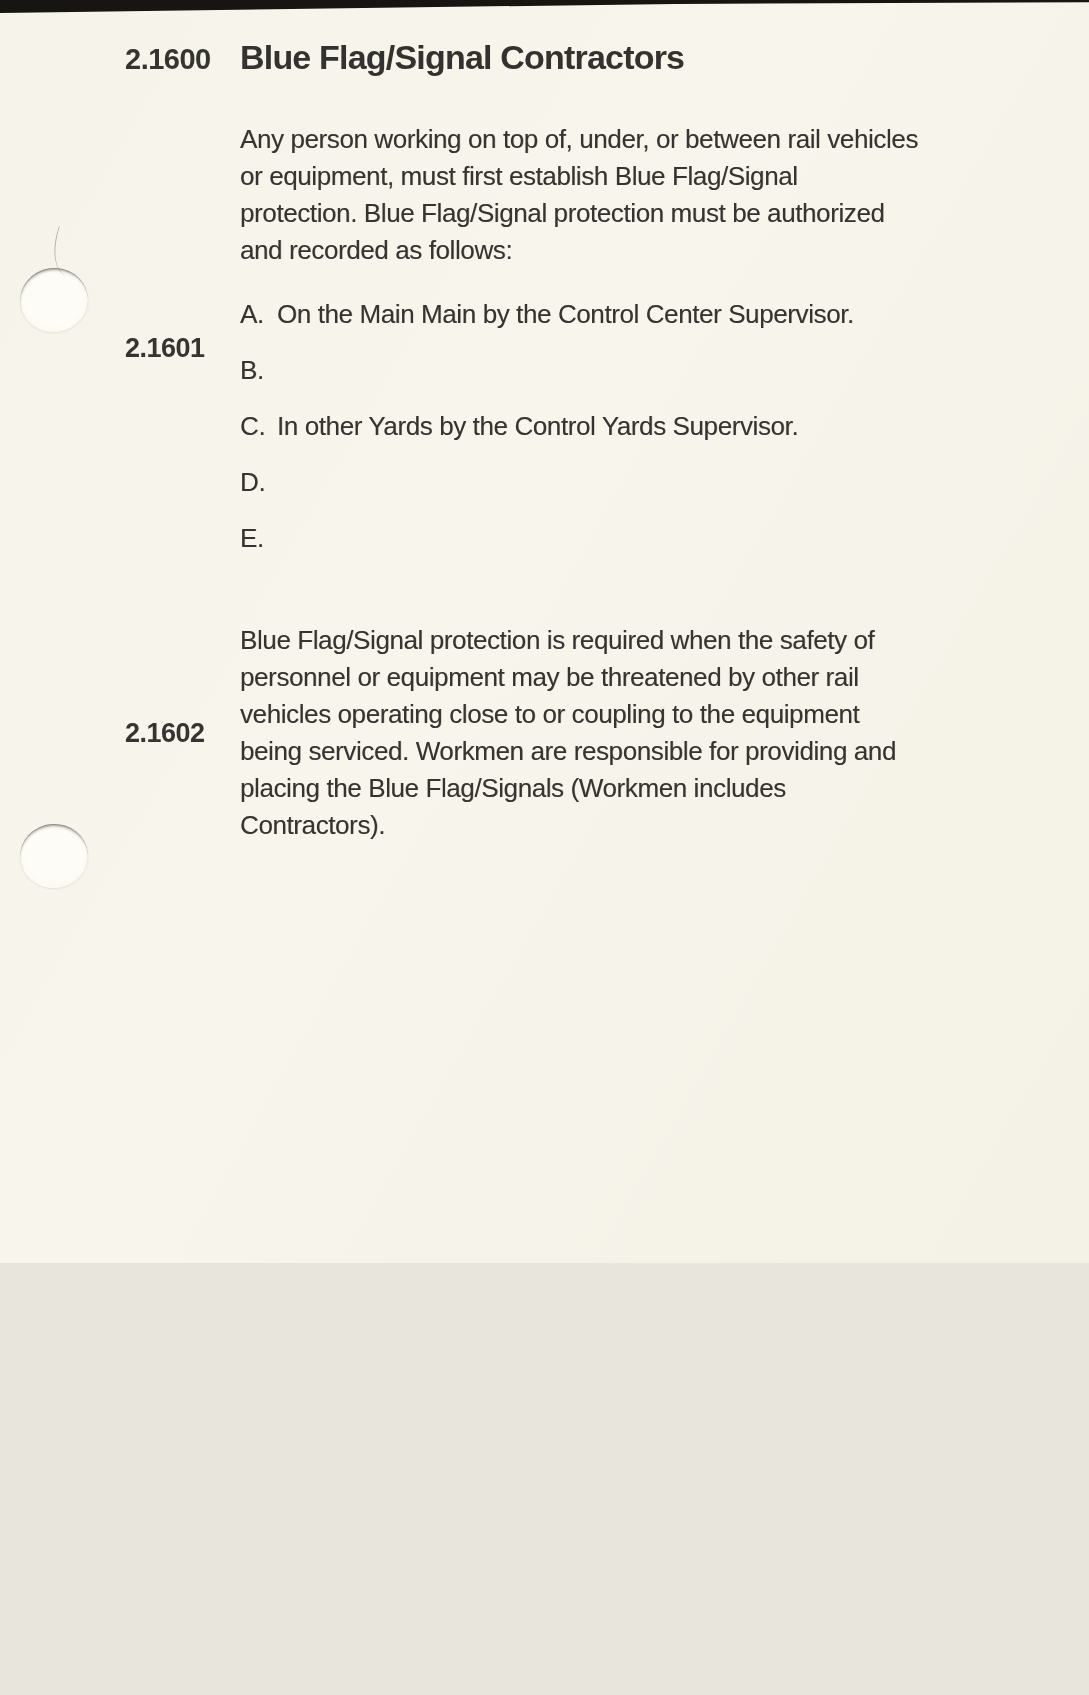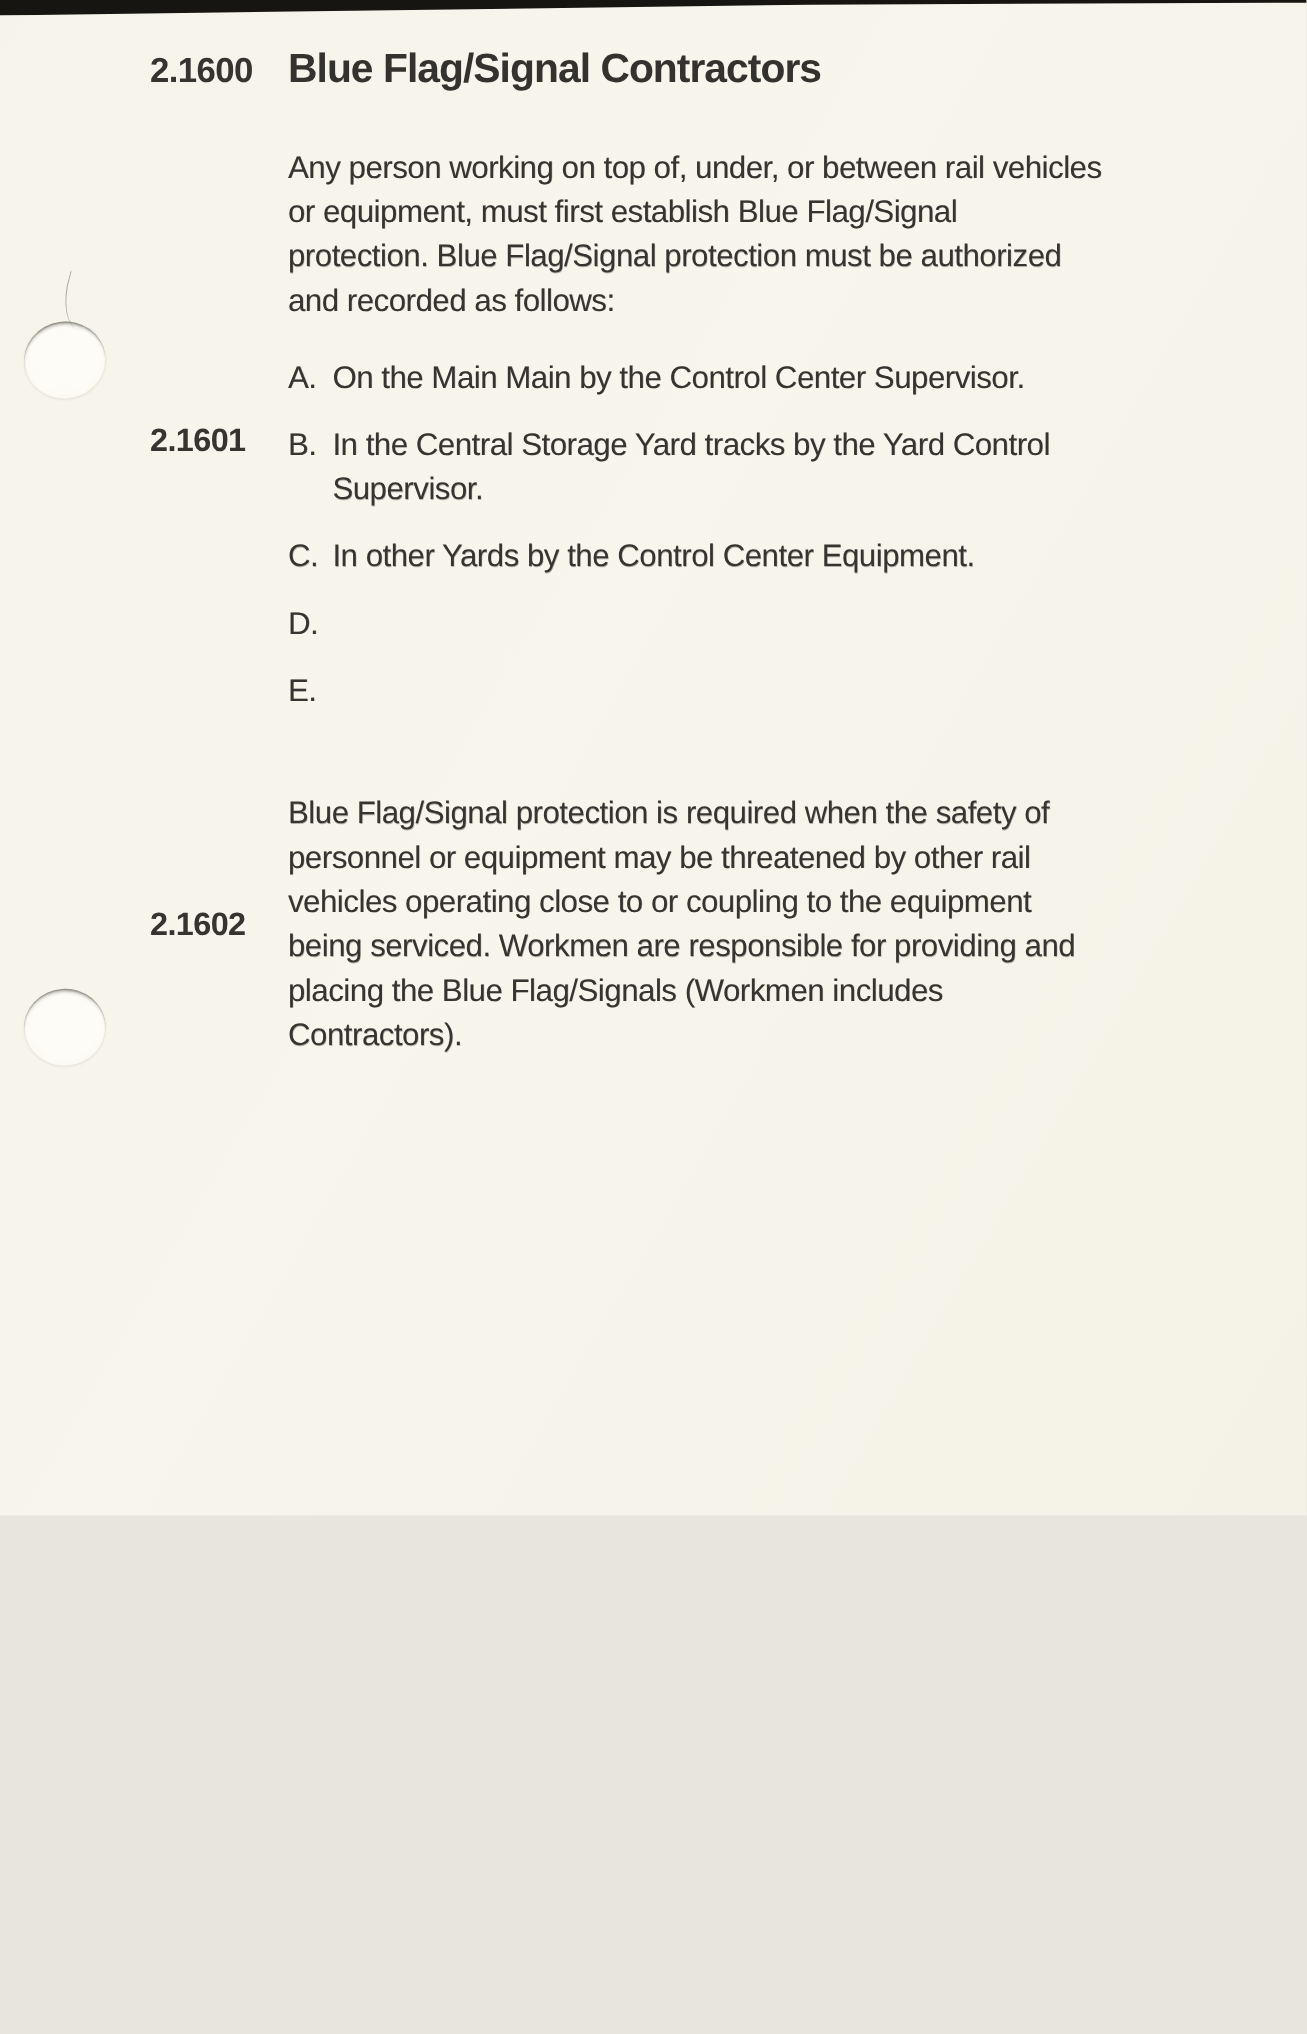--- a/index.html
+++ b/index.html
@@ -165,27 +165,25 @@
 
         <div class="sub-list">
 
           <div class="list-item">
             <span class="item-marker">A.</span>
             <span class="item-text">On the Main Main by the Control Center Supervisor.</span>
           </div>
 
           <div class="list-item">
             <span class="item-marker">B.</span>
-            <span class="item-text">In the Central Storage Yard tracks by the Yard Control
-Supervisor.</span>
           </div>
 
           <div class="list-item">
             <span class="item-marker">C.</span>
-            <span class="item-text">In other Yards by the Control Center Equipment.</span>
+            <span class="item-text">In other Yards by the Control Yards Supervisor.</span>
           </div>
 
           <div class="list-item">
             <span class="item-marker">D.</span>
           </div>
 
           <div class="list-item">
             <span class="item-marker">E.</span>
           </div>
 

